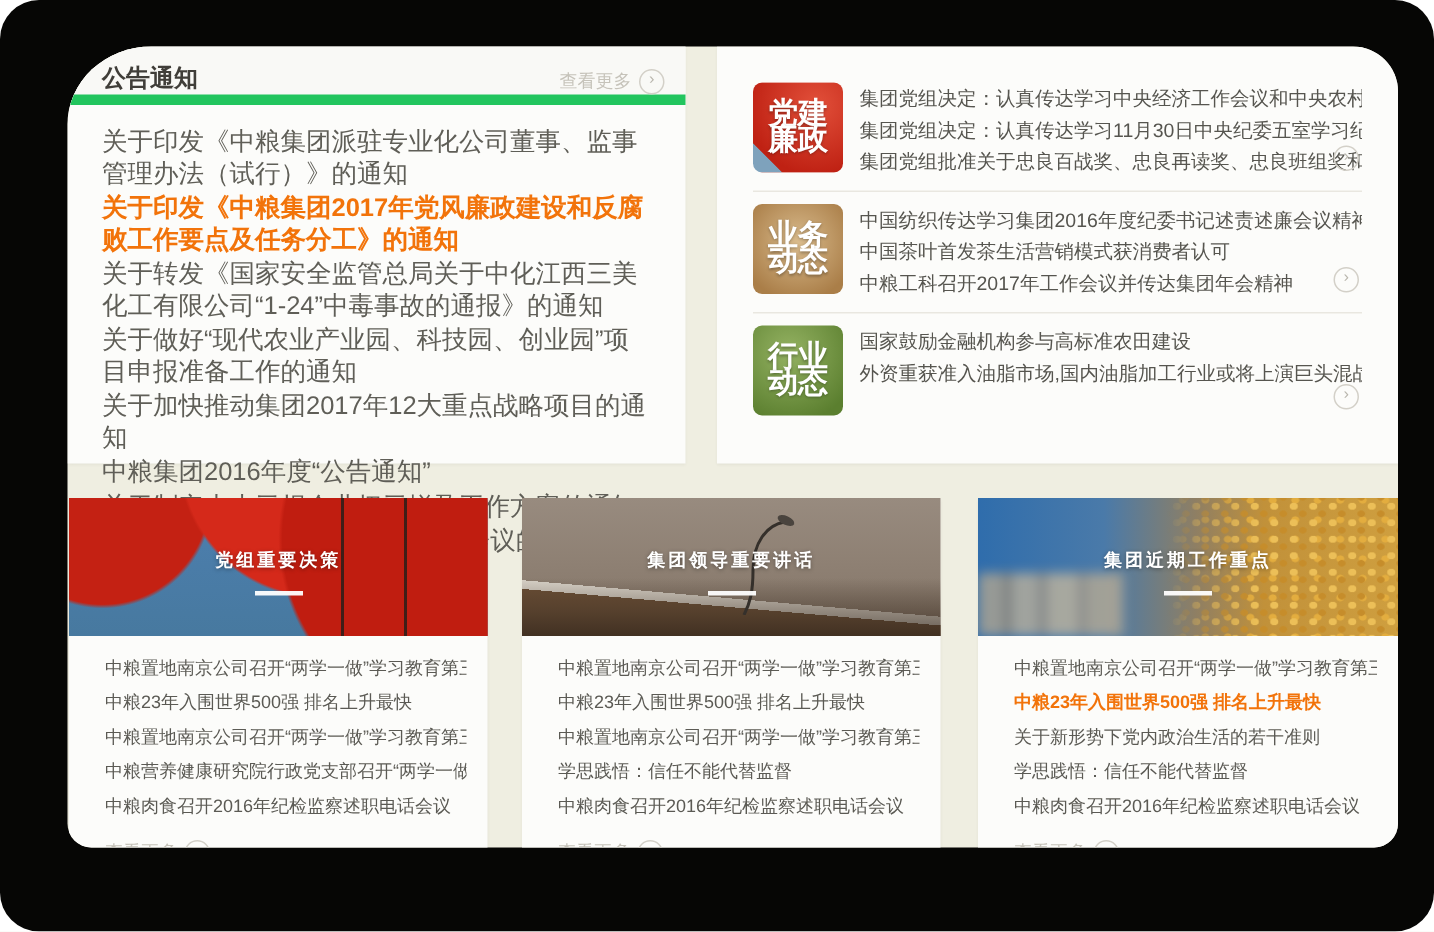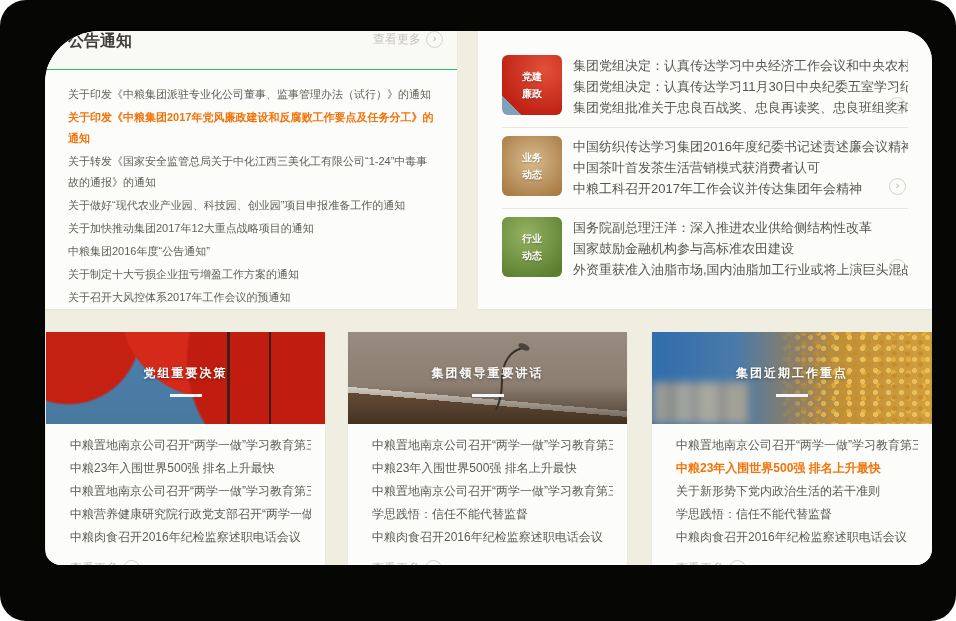--- a/index.html
+++ b/index.html
@@ -3,35 +3,35 @@
 <meta charset="utf-8">
 <style>
   html,body{margin:0;padding:0;background:#ffffff;}
   body{font-family:"Liberation Sans","DejaVu Sans",sans-serif;}
   .frame{position:relative;width:956px;height:621px;background:#060605;border-radius:26px;overflow:hidden;}
   .content{position:absolute;left:45px;top:31px;width:887px;height:534px;background:#efeee1;
            border-radius:56px 30px 16px 16px / 52px 30px 16px 16px;overflow:hidden;}
   .panel{position:absolute;background:#fcfcfa;box-shadow:0 1px 2px rgba(0,0,0,.05);}
   
   .ann{left:0;top:0;width:412px;height:278px;}
-  .panel-header{height:39px;border-bottom:1px solid #22c55e;display:flex;align-items:flex-start;
+  .panel-header{height:39px;border-bottom:7px solid #22c55e;display:flex;align-items:flex-end;
                 padding:0 14px 0 23px;background:#f9f9f6;box-sizing:border-box;}
   .panel-title{font-size:16px;font-weight:bold;color:#403e39;margin:0;flex:1;}
   .more{font-size:12px;color:#c6c3ba;display:flex;align-items:center;gap:5px;cursor:pointer;text-decoration:none;}
   .circle-chevron{width:15px;height:15px;border:1px solid #d3d0c8;border-radius:50%;color:#b9b6ad;
                   font-size:11px;line-height:13px;text-align:center;display:inline-block;flex:none;}
   .ann-list{list-style:none;margin:0;padding:14px 22px 0 23px;}
-  .ann-list li{font-size:11px;line-height:21px;color:#5f5e57;margin-bottom:2px;cursor:pointer;}
+  .ann-list li{font-size:17px;line-height:21px;color:#5f5e57;margin-bottom:2px;cursor:pointer;}
   .hl{color:#f2730a !important;font-weight:bold;}
   
   .news{left:433px;top:0;width:454px;height:278px;padding:16px 24px 0;box-sizing:border-box;}
   .nsec{display:flex;align-items:flex-start;position:relative;padding:8px 0 9px;}
   .nsec + .nsec{border-top:1px solid #e9e7e0;}
   .badge{width:60px;height:60px;border-radius:6px;margin-right:11px;display:flex;flex-direction:column;
-         align-items:center;justify-content:center;color:#fff;font-weight:bold;font-size:10px;line-height:17px;
+         align-items:center;justify-content:center;color:#fff;font-weight:bold;font-size:20px;line-height:17px;
          flex:none;cursor:pointer;text-shadow:0 1px 2px rgba(0,0,0,.3);}
   .badge-red{background:linear-gradient(45deg,#7ea2bc 0 16%,rgba(0,0,0,0) 16.5%),
              radial-gradient(circle at 70% 25%,#e2503a,#bf2113 75%);background-color:#c42515;}
   .badge-tan{background:radial-gradient(circle at 50% 42%,#d9bb8d,#aa7e48 85%);}
   .badge-green{background:radial-gradient(circle at 40% 30%,#94b262,#5b7f2f 85%);}
   .news-list{list-style:none;margin:0;padding:0;flex:1;min-width:0;}
   .news-list li{font-size:13px;line-height:21px;color:#56554f;white-space:nowrap;overflow:hidden;cursor:pointer;}
   .nsec .circle-chevron{position:absolute;right:2px;bottom:13px;cursor:pointer;}
   
   .card{position:absolute;top:301px;width:279px;height:248px;background:#fcfcfa;box-shadow:0 1px 2px rgba(0,0,0,.05);}
@@ -120,21 +120,20 @@
         </ul>
         <span class="circle-chevron">›</span>
       </div>
 
       <div class="nsec">
         <div class="badge badge-green">
           <span>行业</span>
           <span>动态</span>
         </div>
         <ul class="news-list">
-          <li>国务院副总理汪洋：深入推进农业供给侧结构性改革</li>
           <li> 国家鼓励金融机构参与高标准农田建设</li>
           <li>外资重获准入油脂市场,国内油脂加工行业或将上演巨头混战</li>
         </ul>
         <span class="circle-chevron">›</span>
       </div>
     </section>
 
     <section class="card card1">
       <div class="hero hero1">
         <div class="hero-title">党组重要决策</div>

